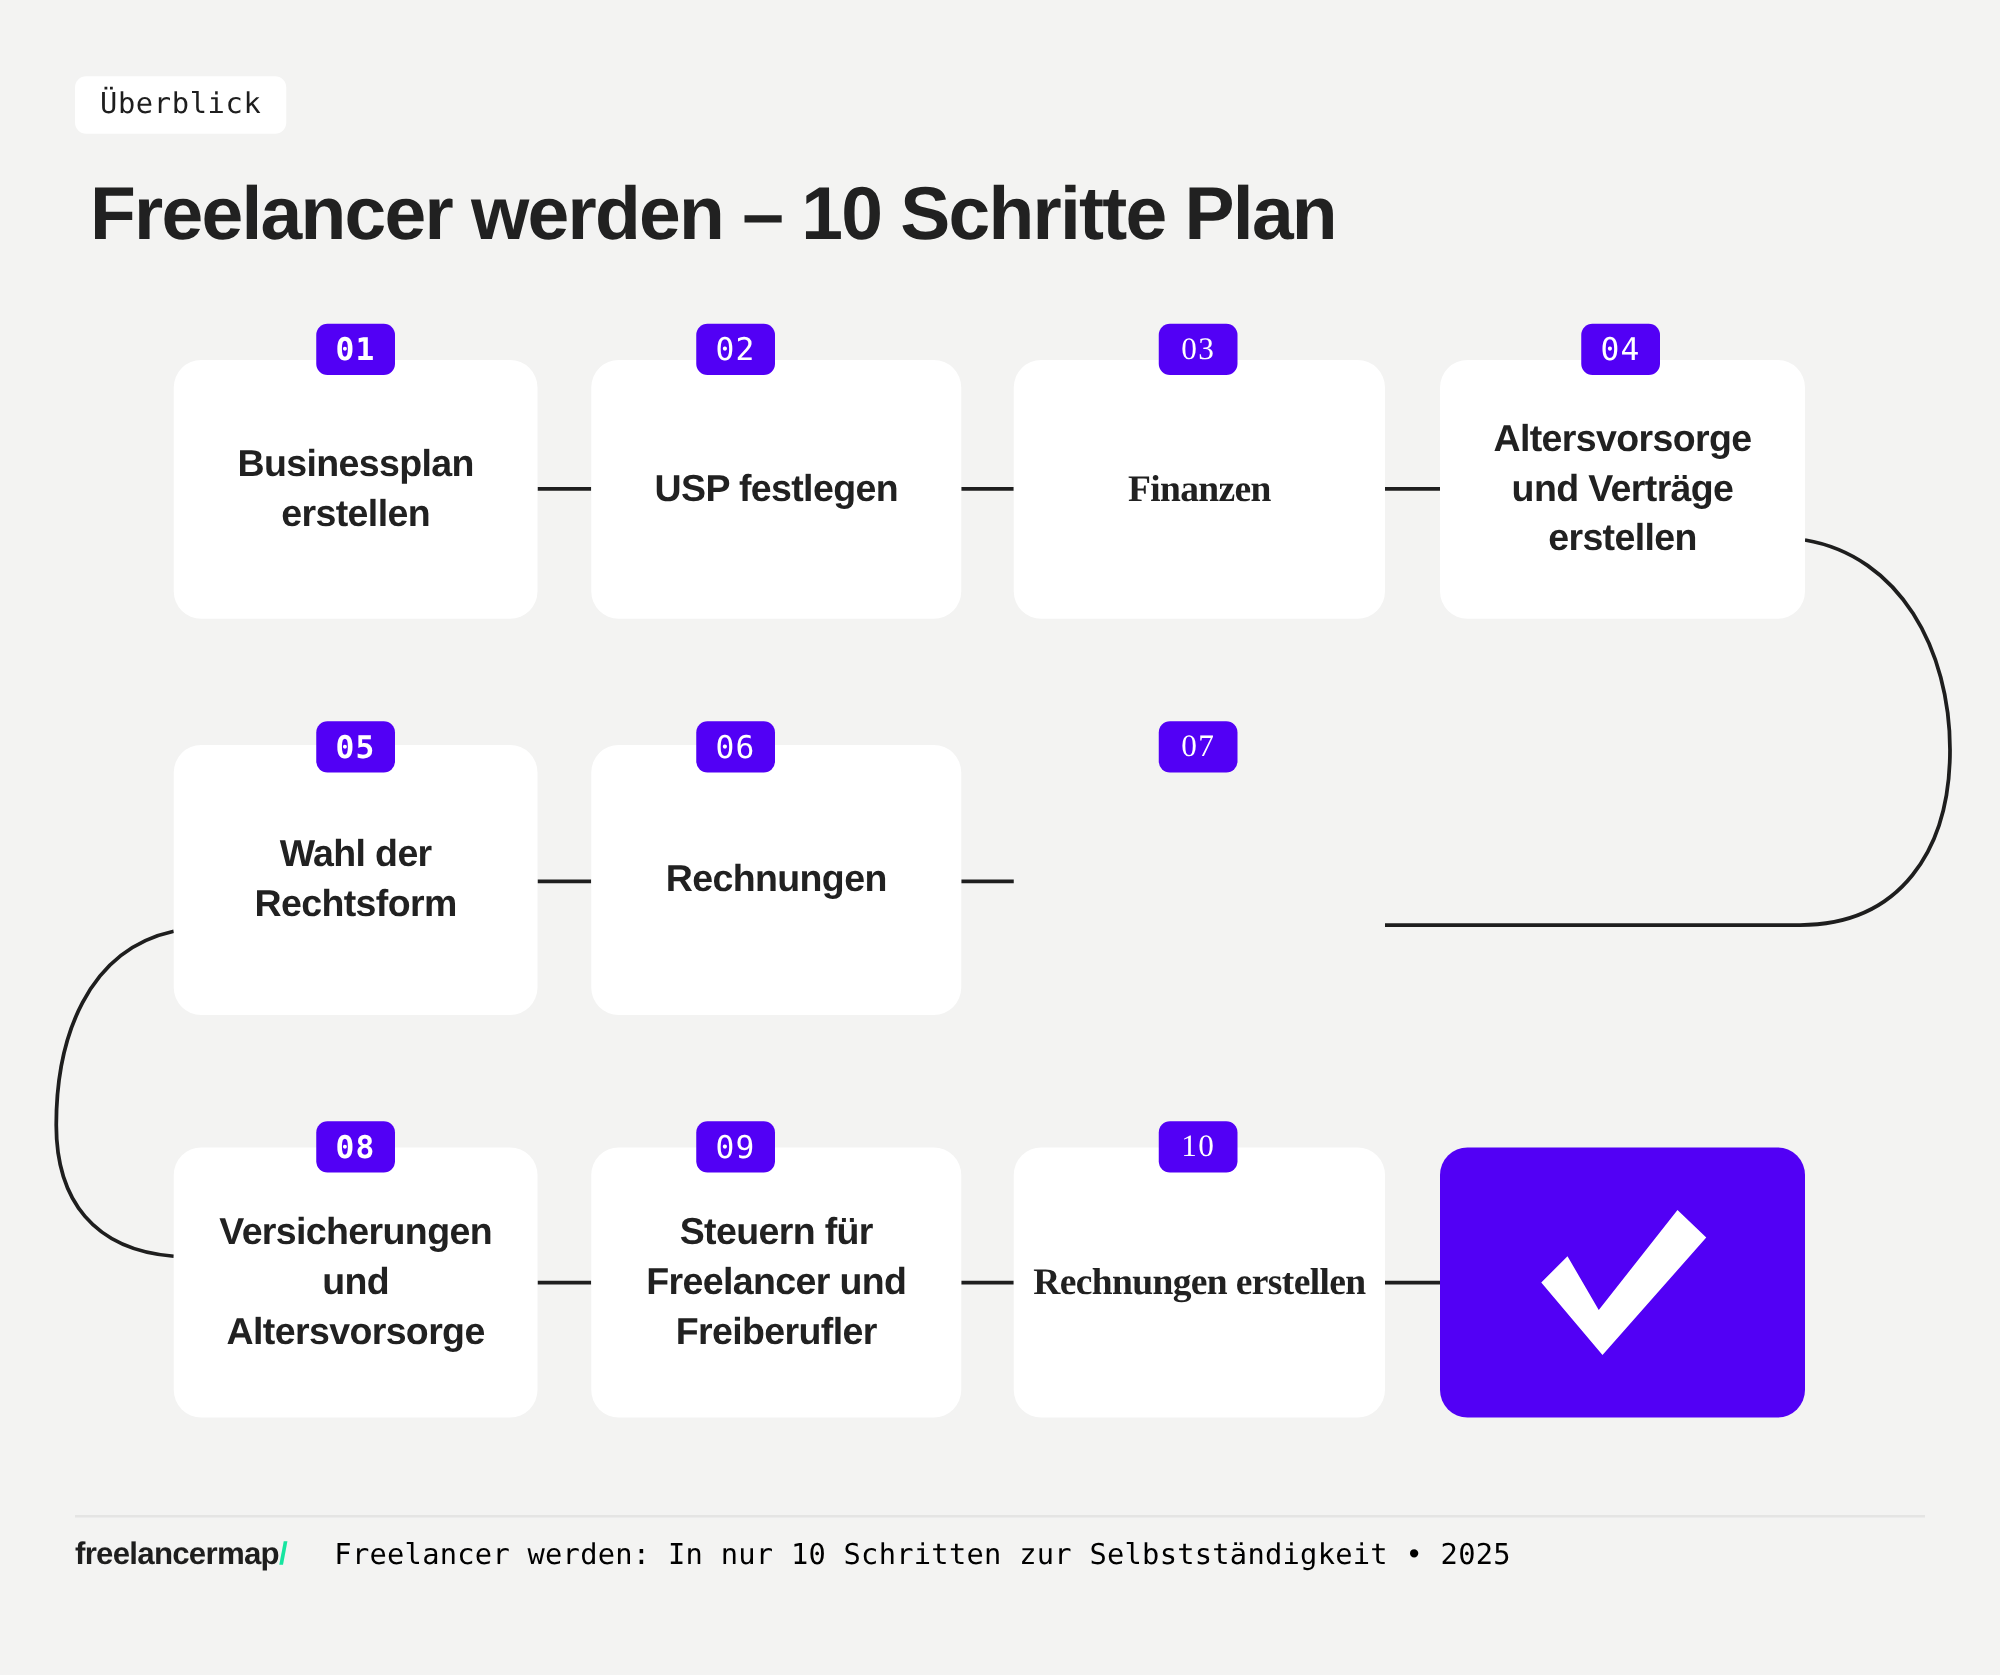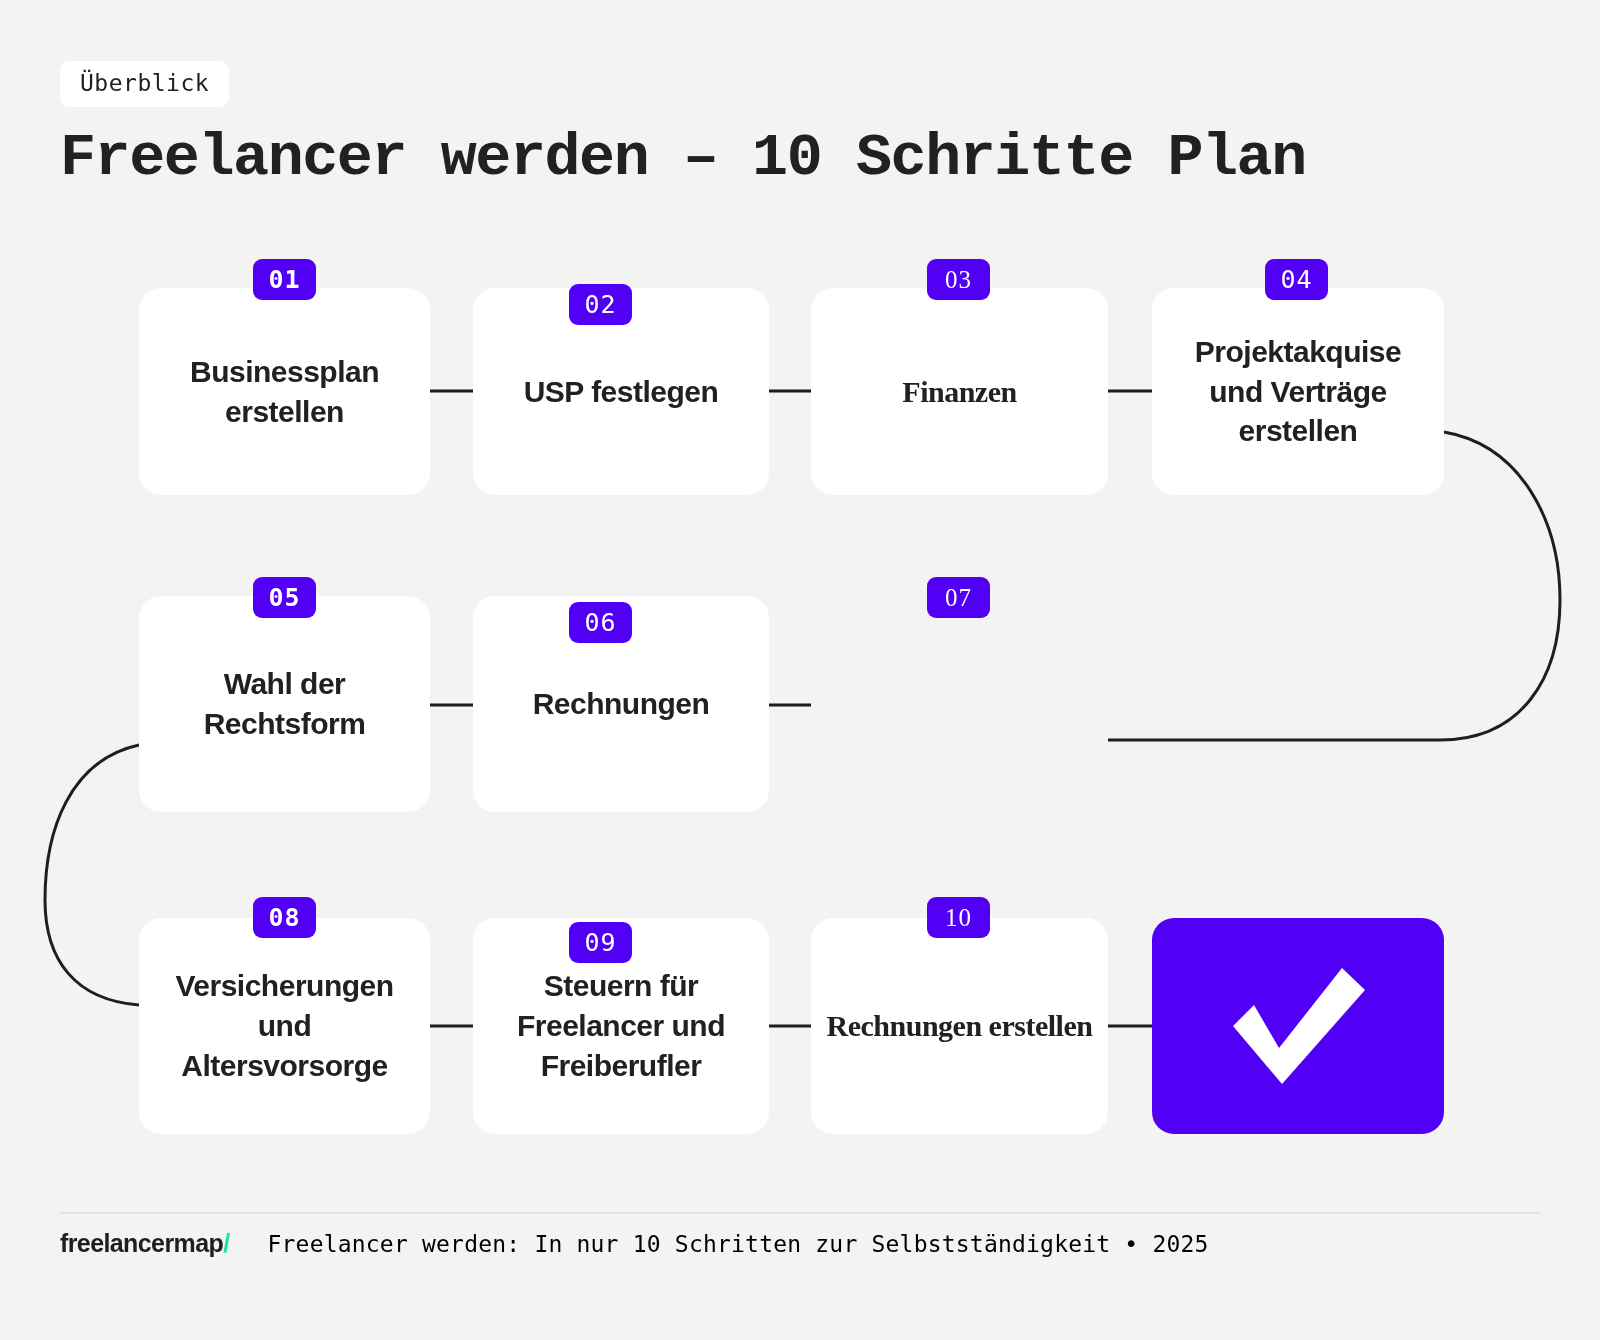--- a/index.html
+++ b/index.html
@@ -39,23 +39,22 @@
 
   .page-title {
     position: absolute;
     left: 60px;
     top: 124px;
     font-size: 60px;
     font-weight: 700;
     color: #212121;
     letter-spacing: -1.4px;
     white-space: nowrap;
-    margin: 0;
+    margin: 12px;
     line-height: 1.15;
-    font-family: Liberation Mono, monospace;
   }
 
   
   #connectors {
     position: absolute;
     left: 0;
     top: 0;
     width: 1600px;
     height: 1340px;
     pointer-events: none;
@@ -104,21 +103,21 @@
   .col1 { left: 139px; width: 291px; }
   .col2 { left: 473px; width: 296px; }
   .col3 { left: 811px; width: 297px; font-family: Liberation Serif, serif; }
   .col4 { left: 1152px; width: 292px; }
 
   .badge-r1 { top: 259px; }
   .badge-r2 { top: 577px; }
   .badge-r3 { top: 897px; }
 
   .badge-c1 { left: 253px; font-weight: bold; }
-  .badge-c2 { left: 569px; margin-top: 25px; }
+  .badge-c2 { left: 557px; }
   .badge-c3 { left: 927px; font-family: Liberation Serif, serif; }
   .badge-c4 { left: 1265px; }
 
   .step-badge { width: 63px; height: 41px; }
 
   
   .card-final {
     background: #5200F5;
     border-radius: 22px;
   }
@@ -195,21 +194,21 @@
     <div class="card-title">USP festlegen</div>
   </div>
   <div class="step-badge badge-r1 badge-c2">02</div>
 
   <div class="card row1 col3">
     <div class="card-title">Finanzen</div>
   </div>
   <div class="step-badge badge-r1 badge-c3">03</div>
 
   <div class="card row1 col4">
-    <div class="card-title">Projektakquise und Verträge erstellen</div>
+    <div class="card-title">Altersvorsorge und Verträge erstellen</div>
   </div>
   <div class="step-badge badge-r1 badge-c4">04</div>
 
   <div class="card row2 col1">
     <div class="card-title">Wahl der Rechtsform</div>
   </div>
   <div class="step-badge badge-r2 badge-c1">05</div>
 
   <div class="card row2 col2">
     <div class="card-title">Rechnungen</div>

